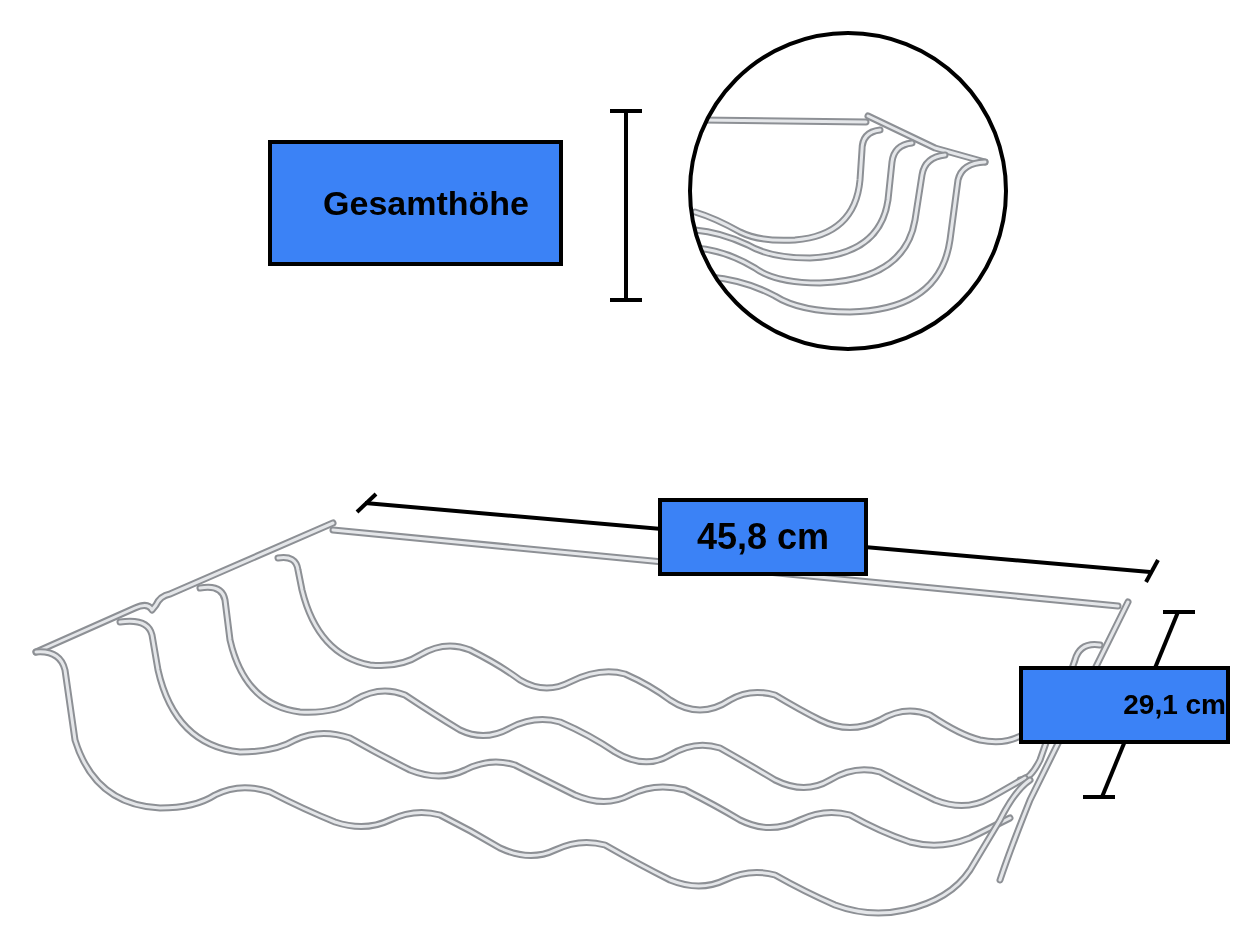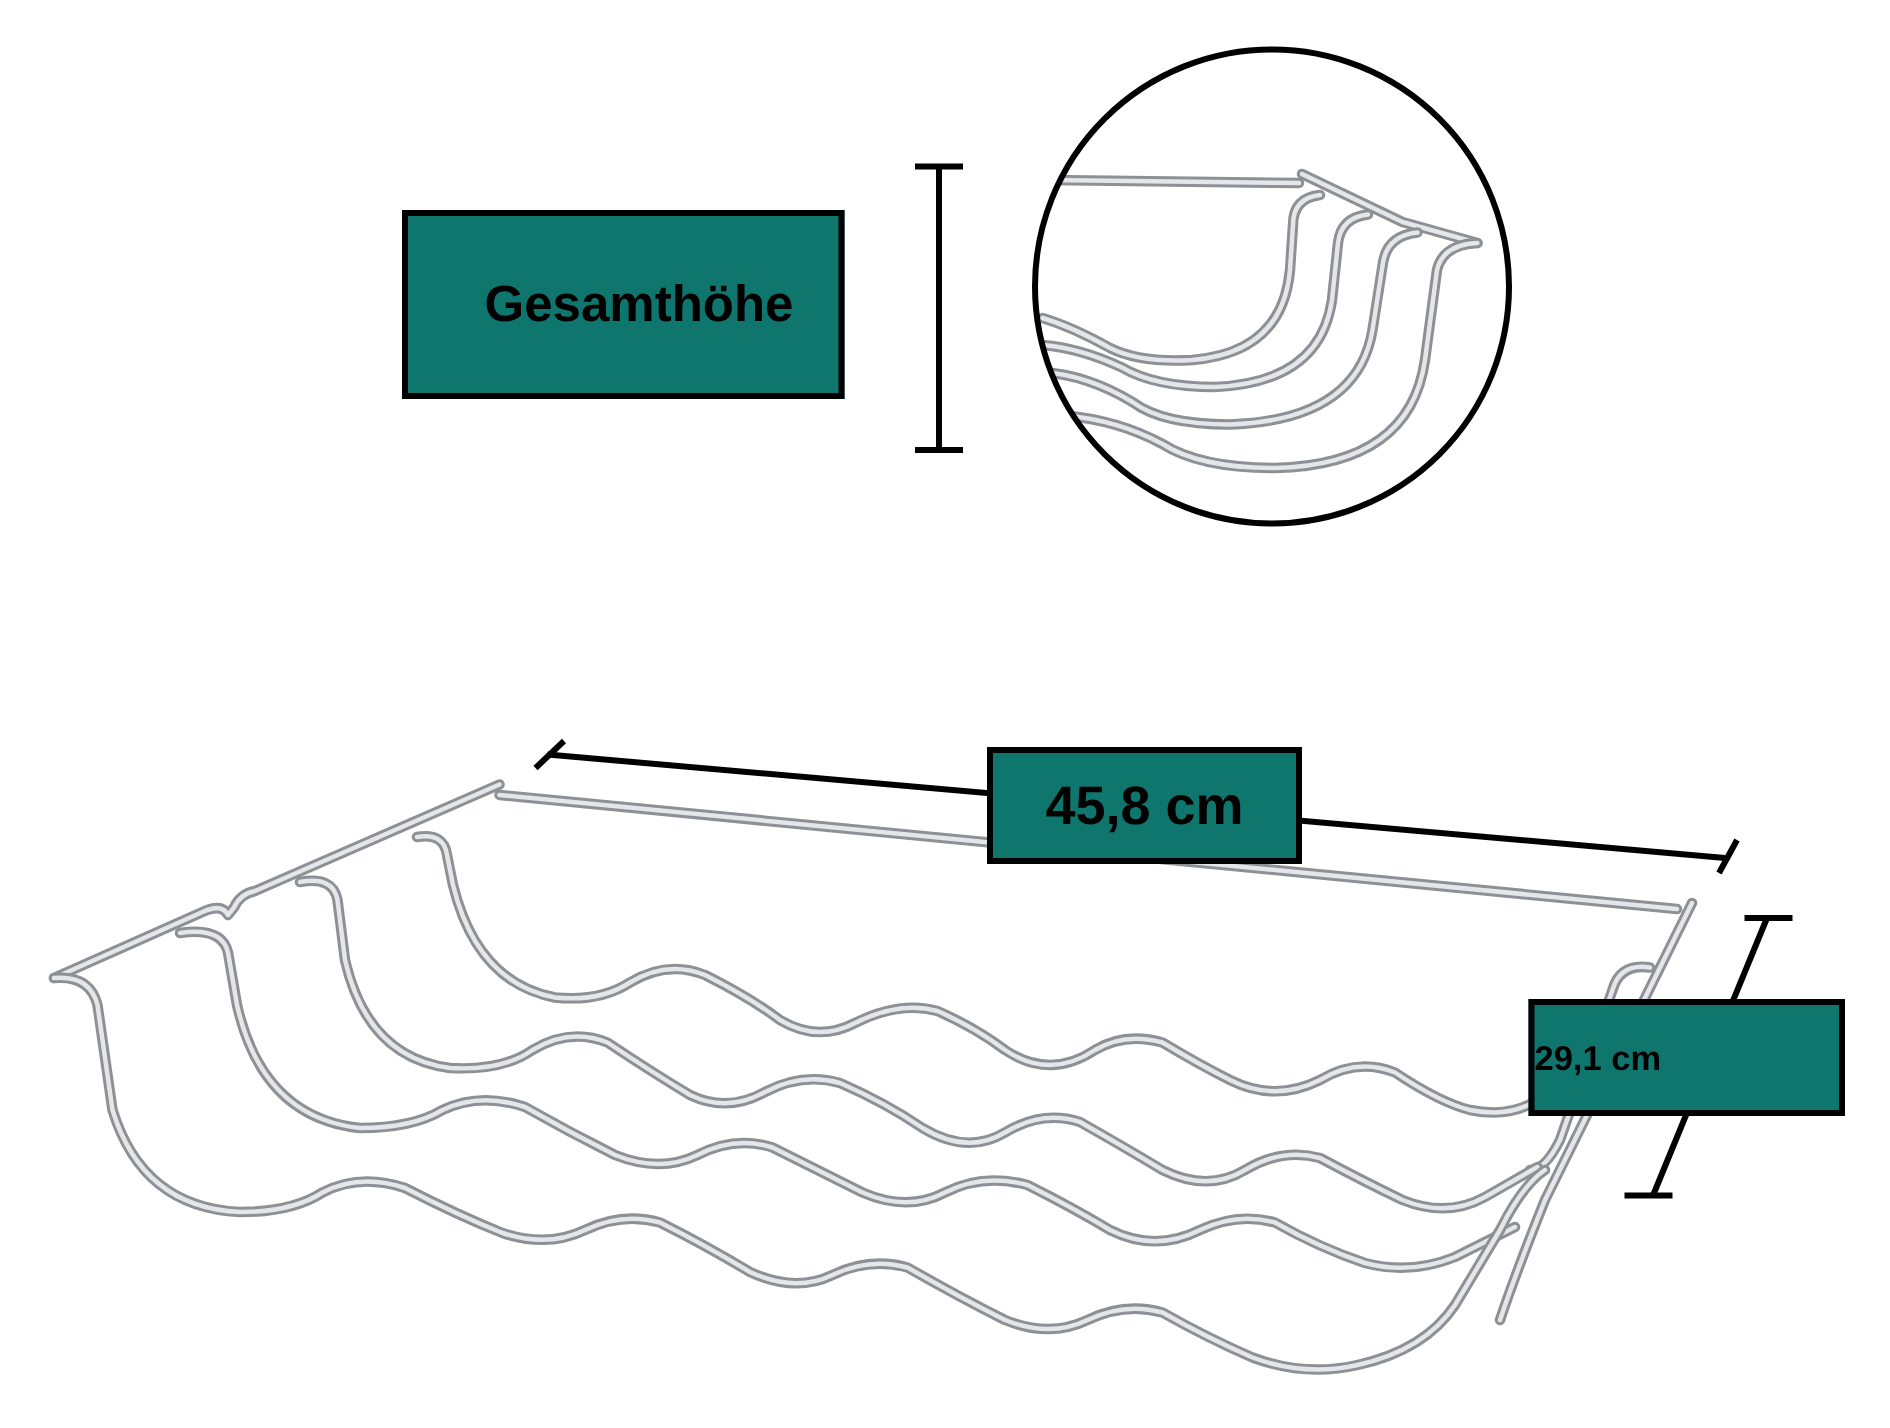--- a/index.html
+++ b/index.html
@@ -18,21 +18,21 @@
       position: absolute;
       left: 0;
       top: 0;
       width: 1260px;
       height: 952px;
     }
     .label-box {
       position: absolute;
       box-sizing: border-box;
       border: 4px solid #000000;
-      background: #0f766e;
+      background: #3b82f6;
       color: #000000;
       font-family: "Liberation Sans", sans-serif;
       font-weight: bold;
       display: flex;
       flex-direction: column;
       justify-content: center;
     }
     .label-height {
       left: 268px;
       top: 140px;
@@ -50,22 +50,22 @@
       height: 78px;
       align-items: center;
       font-size: 36px;
       text-align: right;
     }
     .label-depth {
       left: 1019px;
       top: 666px;
       width: 211px;
       height: 78px;
-      align-items: flex-start;
-      font-size: 23px;
+      align-items: flex-end;
+      font-size: 28px;
     }
     .wire { fill: none; stroke-linecap: round; stroke-linejoin: round; }
     .wire-outer { stroke: #8d9095; stroke-width: 7; }
     .wire-inner { stroke: #e4e6e9; stroke-width: 3; }
     .dim { stroke: #000000; stroke-width: 4; fill: none; stroke-linecap: butt; }
   </style>
 </head>
 <body>
 
 <svg id="canvas" viewBox="0 0 1260 952" xmlns="http://www.w3.org/2000/svg">

